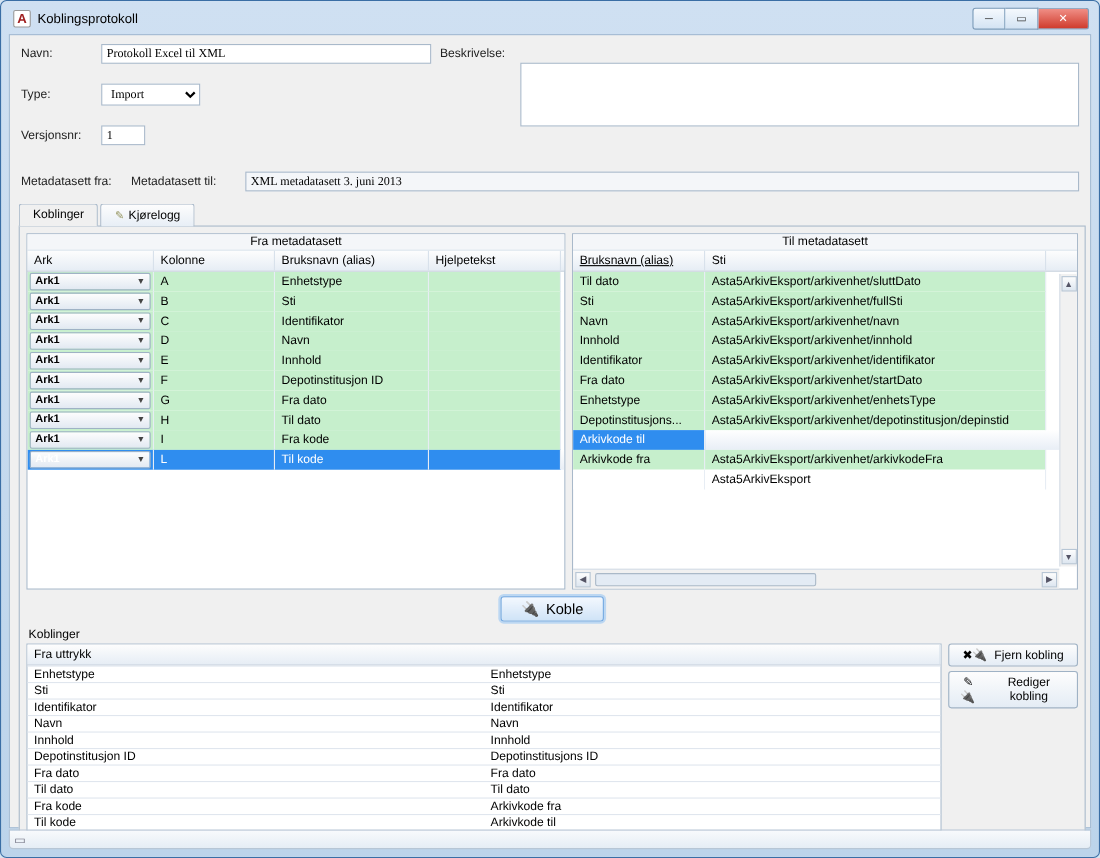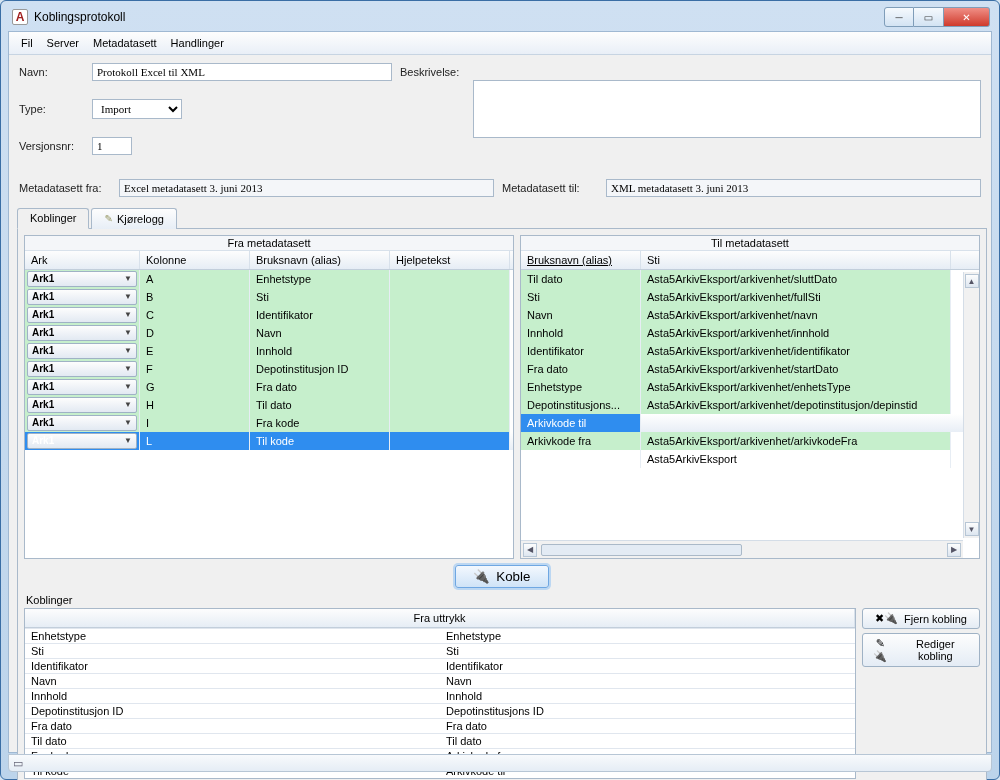--- a/index.html
+++ b/index.html
@@ -139,21 +139,21 @@
     background:linear-gradient(#f3f8fe,#cfe3f7);
     box-shadow:0 0 0 2px #bcd7f2;
   }
   .koblebtn .ic{color:#6a4;}
   
   .kobl-lbl{padding:0 2px 2px 2px;}
   .bottom{
     display:flex;gap:6px;align-items:flex-start;
   }
   .ktable{flex:1;border:1px solid #a9b9ca;background:#fff;}
-  .ktable .cols{display:flex;text-align:center;}
+  .ktable .cols{display:flex;}
   .ktable .cols .ch{flex:1;}
   .ktable .kr{display:flex;border-top:1px solid #e0e6ee;}
   .ktable .kr .kc{flex:1;padding:1px 6px;}
   .btncol{width:118px;display:flex;flex-direction:column;gap:4px;}
   .sidebtn{
     display:flex;align-items:center;gap:6px;justify-content:center;
     padding:3px 6px;
     border:1px solid #9fb2c5;border-radius:3px;
     background:linear-gradient(#fdfdfd,#e4ecf5);
     font-size:11px;
@@ -177,45 +177,38 @@
     <span class="title">Koblingsprotokoll</span>
     <div class="winbtns">
       <div class="winbtn">─</div>
       <div class="winbtn">▭</div>
       <div class="winbtn close">✕</div>
     </div>
   </div>
 
   <div class="client">
 
-    <div class="menubar">
-      <span>Fil</span>
-      <span>Server</span>
-      <span>Metadatasett</span>
-      <span>Handlinger</span>
-    </div>
 
     <div class="form1">
       <span class="lbl">Navn:</span>
       <input class="txt" value="Protokoll Excel til XML" style="">
       <span class="lbl">Beskrivelse:</span>
       <textarea class="ta" rows="3" style="grid-row: span 3;"></textarea>
 
       <span class="lbl">Type:</span>
       <div><select class="sel" style="width:90px"><option>Import</option></select></div>
       <span></span>
 
       <span class="lbl">Versjonsnr:</span>
       <div><input class="txt" style="width: 40px;" value="1"></div>
       <span></span>
     </div>
 
     <div class="row2">
       <span class="lbl" style="width:92px">Metadatasett fra:</span>
-      <input class="ro" readonly="" value="Excel metadatasett 3. juni 2013" style="">
       <span class="lbl" style="width:96px">Metadatasett til:</span>
       <input class="ro" readonly="" value="XML metadatasett 3. juni 2013" style="">
     </div>
 
     <div class="notebook">
       <div class="tabs">
         <div class="tab active">
             <span>Koblinger</span>
           </div>
         <div class="tab">

